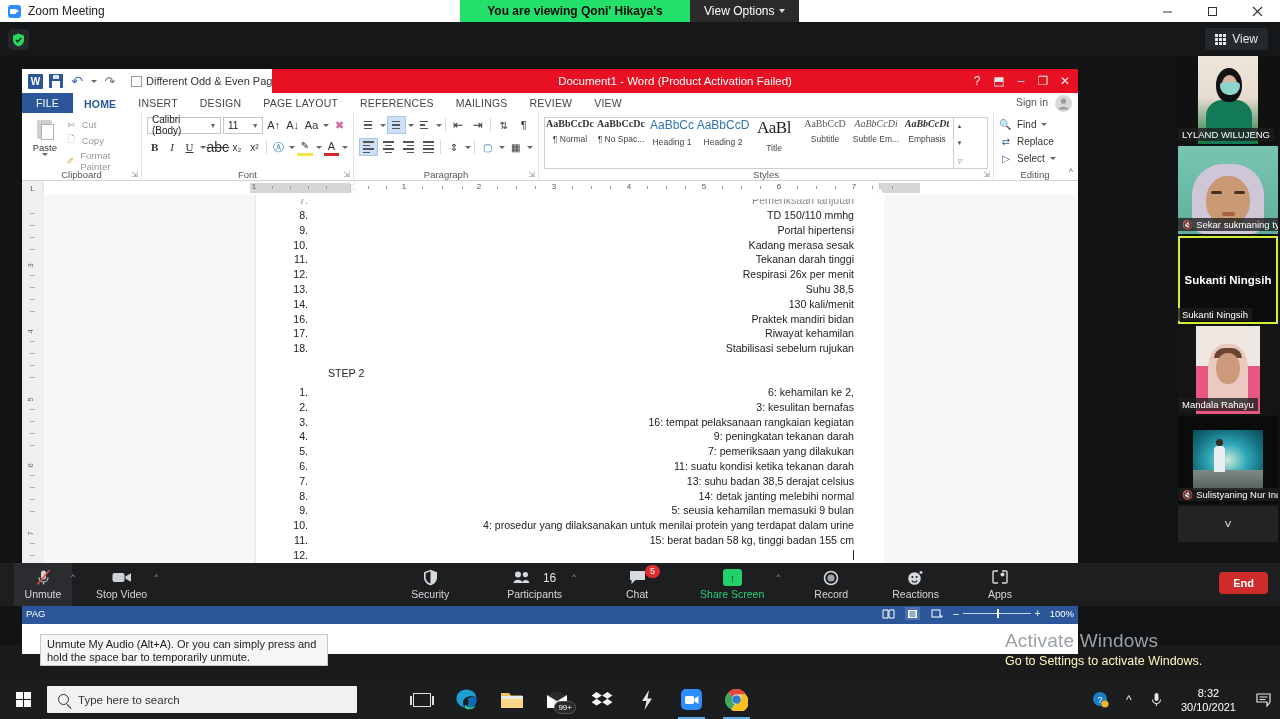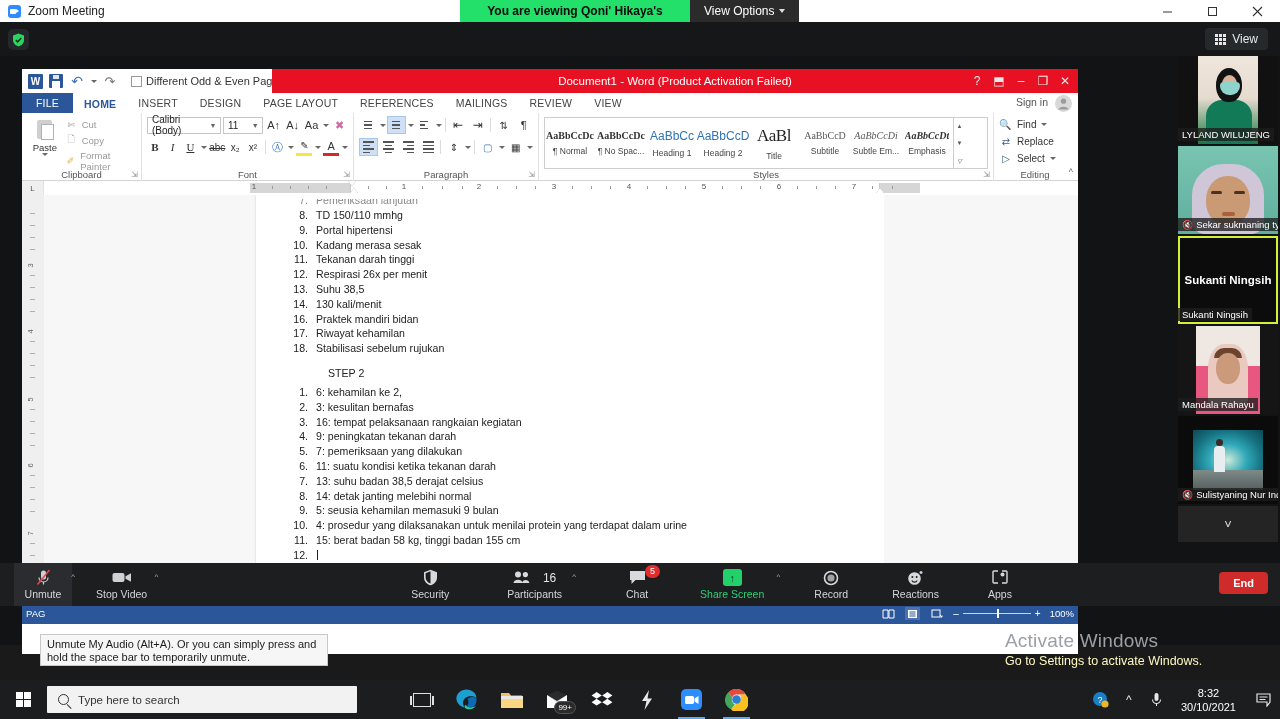--- a/index.html
+++ b/index.html
@@ -144,21 +144,21 @@
     color: #333; position: relative; }
   .pbtn.sel { background: #cde0f5; border: 1px solid #a9c7e8; }
   .listline { display: flex; flex-direction: column; gap: 2px; justify-content: center; }
   .listline .ln { width: 8px; height: 1.4px; background: #555; }
   .listline .ln.sh { width: 5px; }
   .alignbar { display: flex; flex-direction: column; gap: 2px; }
   .alignbar .ab { height: 1.5px; background: #555; }
 
   
   .styles-box { border: 1px solid #cdcdcd; height: 52px; display: flex; align-items: stretch; margin-top: 1px; }
-  .stl { width: 51px; display: flex; flex-direction: column; align-items: center; justify-content: center;
+  .stl { width: 51px; display: flex; flex-direction: column; align-items: center; justify-content: flex-start;
     border-right: 1px solid transparent; }
   .stl .prev { font-size: 10px; color: #333; white-space: nowrap; overflow: hidden; font-family: "Liberation Serif", serif; }
   .stl .nm { font-size: 8.5px; color: #444; margin-top: 5px; white-space: nowrap; overflow: hidden; max-width: 50px; }
   .stl.h1 .prev, .stl.h2 .prev { color: #2e74b5; font-size: 12px; font-family: "Liberation Sans", sans-serif; }
   .stl.title .prev { font-size: 17px; color: #222; letter-spacing: -.5px; }
   .stl.sub .prev { color: #5a5a5a; }
   .stl.subem .prev { font-style: italic; color: #5a5a5a; }
   .stl.emph .prev { font-style: italic; font-weight: bold; color: #333; }
   .stl.norm .prev, .stl.nospace .prev { font-weight: bold; }
   .stl-scroll { width: 12px; display: flex; flex-direction: column; justify-content: space-between;
@@ -186,21 +186,21 @@
   .vtick { position: absolute; left: 8px; width: 5px; height: 1px; background: #b0b0b0; }
   .vnum { position: absolute; left: 6px; font-size: 7.5px; color: #666; transform: rotate(-90deg); }
   #page-sheet {
     position: absolute; left: 234px; top: 0; width: 628px; height: 408px;
     background: #fff; box-shadow: 0 0 2px rgba(0,0,0,.18);
   }
   .doc-body { position: relative; padding: 4px 30px 0 30px; }
   .doc-line { display: flex; font-size: 10.6px; color: #222; line-height: 14.8px;
     font-family: "Liberation Sans", sans-serif; }
   .doc-line .num { width: 30px; text-align: right; padding-right: 8px; flex: none; color: #222; }
-  .doc-line .txt { flex: 1; }
+  .doc-line .txt { flex: 1; text-align: right; }
   .doc-line.clipped { overflow: hidden; height: 9px; align-items: flex-end; opacity: .55; }
   .doc-head { font-size: 10.6px; color: #222; margin: 11px 0 6px 42px; }
   .caret-bar { display:inline-block; width:1px; height:10px; background:#222; vertical-align:-1px; margin-left:1px; }
   #docarea-right-rail { position: absolute; right: 0; top: 0; width: 194px; height: 408px; background: #f7f7f7; }
 
   
   #word-status { height: 21px; background: #2b579a; color: #fff; display: flex; align-items: center;
     font-size: 9.5px; position: relative; }
   .st-left { padding-left: 4px; display: flex; gap: 10px; align-items: center; }
   .st-right { position: absolute; right: 4px; display: flex; align-items: center; gap: 9px; }
@@ -460,21 +460,21 @@
           <span class="fbtn">A↓</span>
           <span class="fbtn">Aa</span>
           <span class="tiny-caret"></span>
           <span class="fbtn" style="color:#d06aa0">✖</span>
         </div>
         <div class="font-row2">
           <span class="fbtn bold">B</span>
           <span class="fbtn ital">I</span>
           <span class="fbtn und">U</span>
           <span class="tiny-caret"></span>
-          <span class="fbtn" style="text-decoration:line-through;font-size:10px">abc</span>
+          <span class="fbtn" style="text-decoration:line-through;font-size:14px">abc</span>
           <span class="fbtn" style="font-size:10px">x₂</span>
           <span class="fbtn" style="font-size:10px">x²</span>
           <span class="sep-v"></span>
           <span class="fbtn" style="color:#3d7bbf">Ⓐ</span>
           <span class="tiny-caret"></span>
           <span class="fbtn" style="border-bottom:3px solid #f5e642;font-size:10px">✎</span>
           <span class="tiny-caret"></span>
           <span class="fbtn" style="border-bottom:3px solid #d02b2b">A</span>
           <span class="tiny-caret"></span>
         </div>

